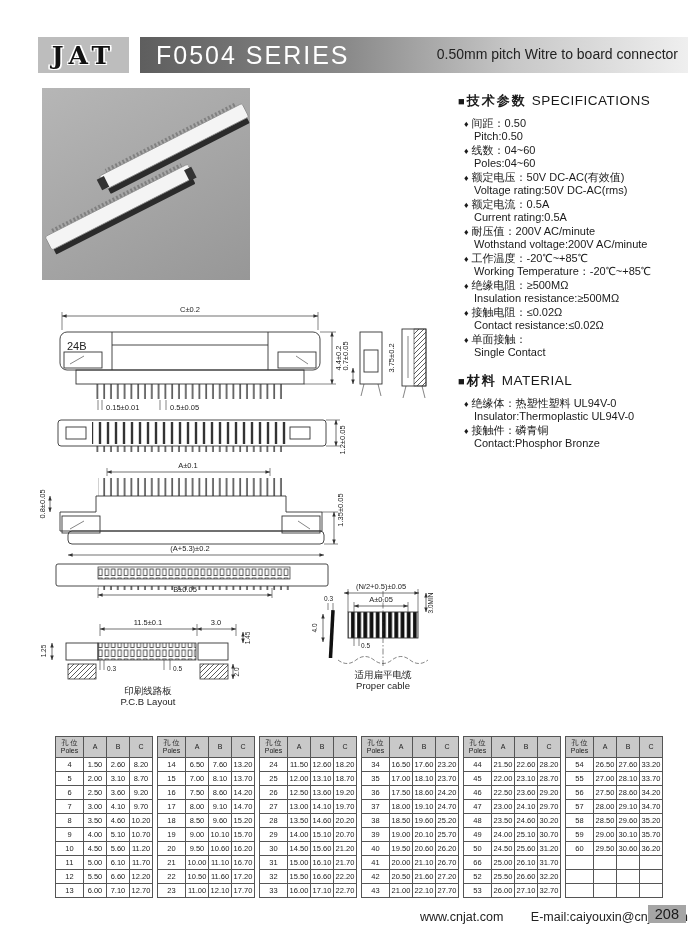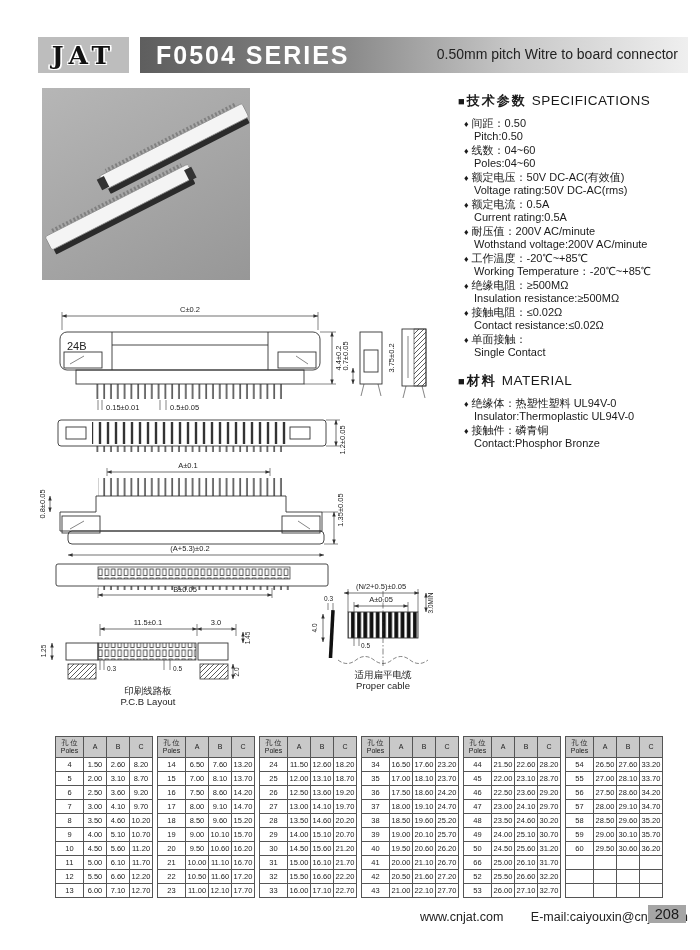--- a/index.html
+++ b/index.html
@@ -8,21 +8,21 @@
     font-family:"Liberation Sans",sans-serif;color:#1a1a1a;overflow:hidden;
   }
   
   .logo-box{position:absolute;left:38px;top:37px;width:91px;height:36px;background:#bdbdbd;
     display:flex;align-items:center;justify-content:center;}
   .logo-text{font-family:"DejaVu Serif",serif;font-weight:bold;font-size:25px;letter-spacing:5px;color:#111;
     text-shadow:1.4px 1.4px 0 #fff,-1.4px -1.4px 0 #fff,1.4px -1.4px 0 #fff,-1.4px 1.4px 0 #fff;}
   .header-band{position:absolute;left:140px;top:37px;width:548px;height:36px;
     background:linear-gradient(90deg,#5e5e5e 0%,#8a8a8a 38%,#c7c7c7 68%,#efefef 100%);
     display:flex;align-items:center;}
-  .series-title{color:#fff;font-size:25px;font-weight:bold;letter-spacing:2px;padding-left:16px;}
+  .series-title{color:#fff;font-size:25px;font-weight:normal;letter-spacing:2px;padding-left:16px;}
   .subtitle{position:absolute;right:10px;top:9px;color:#222;font-size:14px;}
   
   .photo{position:absolute;left:42px;top:88px;width:208px;height:192px;
     background:linear-gradient(150deg,#b6b6b6,#979797);}
   
   .right-col{position:absolute;left:458px;top:92px;width:240px;}
   .sec-title{font-size:13px;margin-bottom:7px;}
   .sec-title .sq{font-size:11px;margin-right:2px;}
   .sec-title .cnb{font-weight:bold;letter-spacing:2px;}
   .sec-title .enb{font-size:13.5px;letter-spacing:0.5px;margin-left:5px;}

